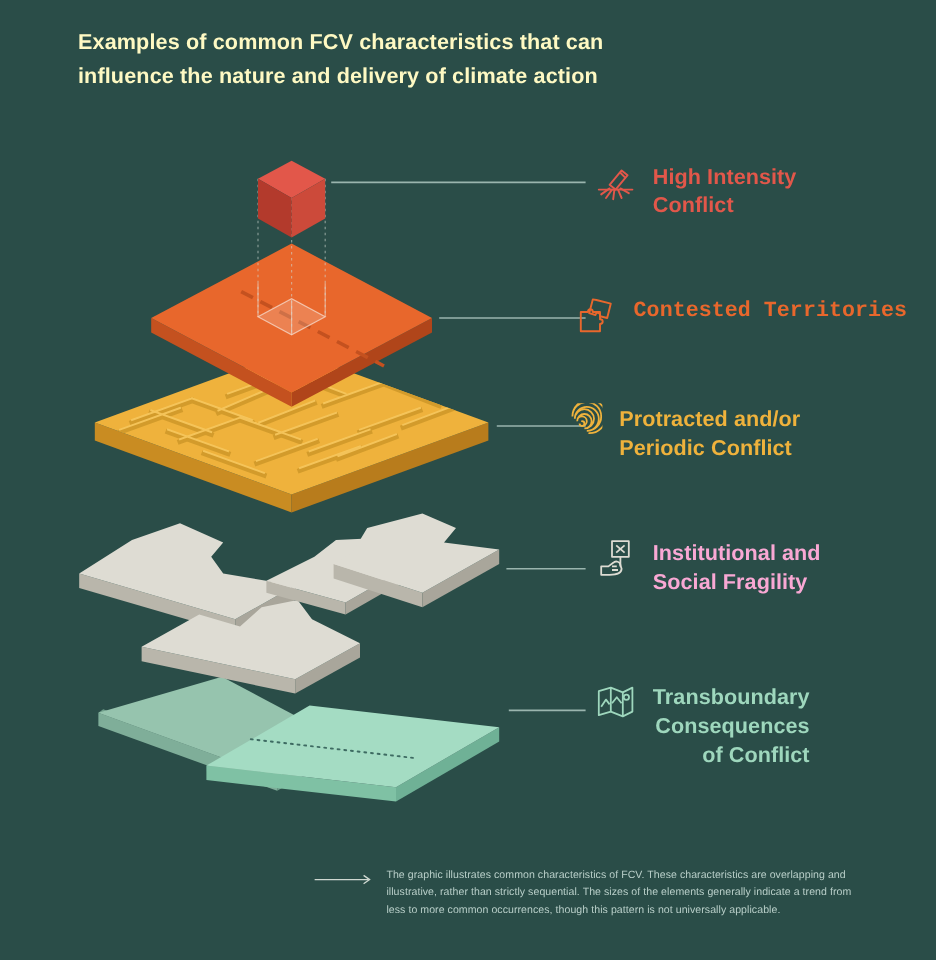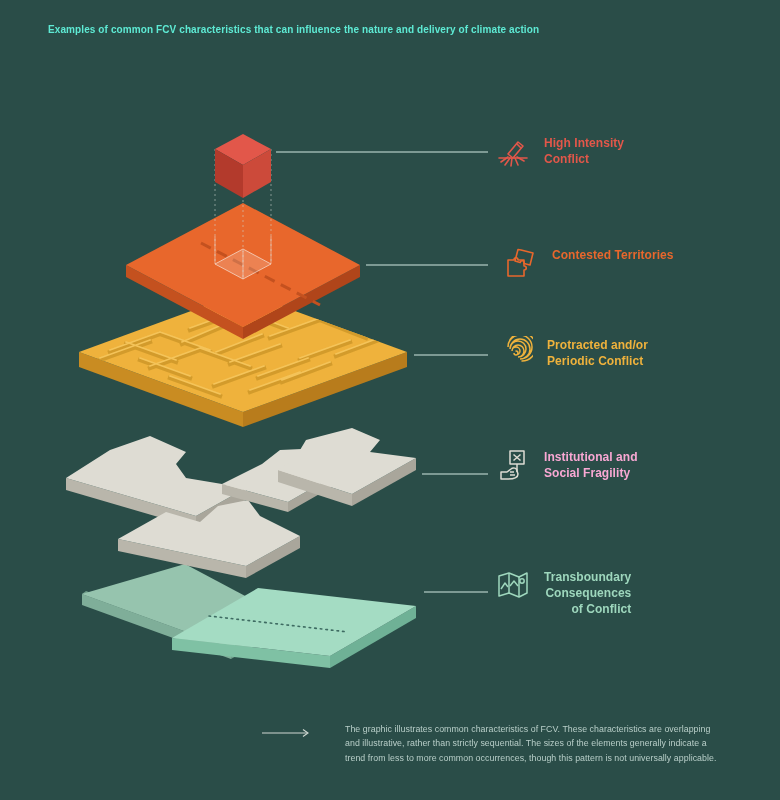--- a/index.html
+++ b/index.html
@@ -5,50 +5,50 @@
   html,body{margin:0;padding:0;}
   body{
     width:780px;height:800px;
     background:#2a4d48;
     font-family:"Liberation Sans", sans-serif;
     overflow:hidden;
     position:relative;
   }
 
   .title{
-    position:absolute;left:48px;top:22px;width:520px;
-    color:#5eead4;font-size:10px;font-weight:bold;line-height:1.55;
+    position:absolute;left:65px;top:22px;width:520px;
+    color:#fef9c3;font-size:18px;font-weight:bold;line-height:1.55;
     letter-spacing:.1px;
   }
 
   .stage{position:absolute;left:0;top:0;width:780px;height:800px;}
 
   
   .label{
     position:absolute;display:flex;align-items:flex-start;gap:14px;
   }
   .label .ico{width:34px;height:34px;flex:0 0 34px;margin-top:-2px;}
   .label .txt{
-    font-size:12px;font-weight:bold;line-height:1.32;white-space:pre-line;
+    font-size:18px;font-weight:bold;line-height:1.32;white-space:pre-line;
     letter-spacing:.05px;
   }
   .lb1{left:496px;top:136px;}
-  .lb2{left:504px;top:248px;}
-  .lb3{left:499px;top:338px;}
+  .lb2{left:480px;top:248px;font-family:Liberation Mono, monospace;}
+  .lb3{left:468px;top:338px;}
   .lb4{left:496px;top:450px;}
   .lb5{left:496px;top:570px;text-align:right;}
 
   
   .footnote{
     position:absolute;left:262px;top:722px;width:460px;
     display:flex;align-items:flex-start;gap:10px;
   }
   .footnote .arrow{flex:0 0 50px;margin-top:6px;}
   .footnote .ftxt{
-    color:#b9cfc9;font-size:8.8px;line-height:1.62;letter-spacing:.05px;margin-left:23px;
+    color:#b9cfc9;font-size:8.8px;line-height:1.62;letter-spacing:.05px;
   }
 </style>
 </head>
 <body>
 
 <div class="title">Examples of common FCV characteristics that can influence
 the nature and delivery of climate action</div>
 
 <svg class="stage" width="780" height="800" viewBox="0 0 780 800" xmlns="http://www.w3.org/2000/svg">
   <defs>

